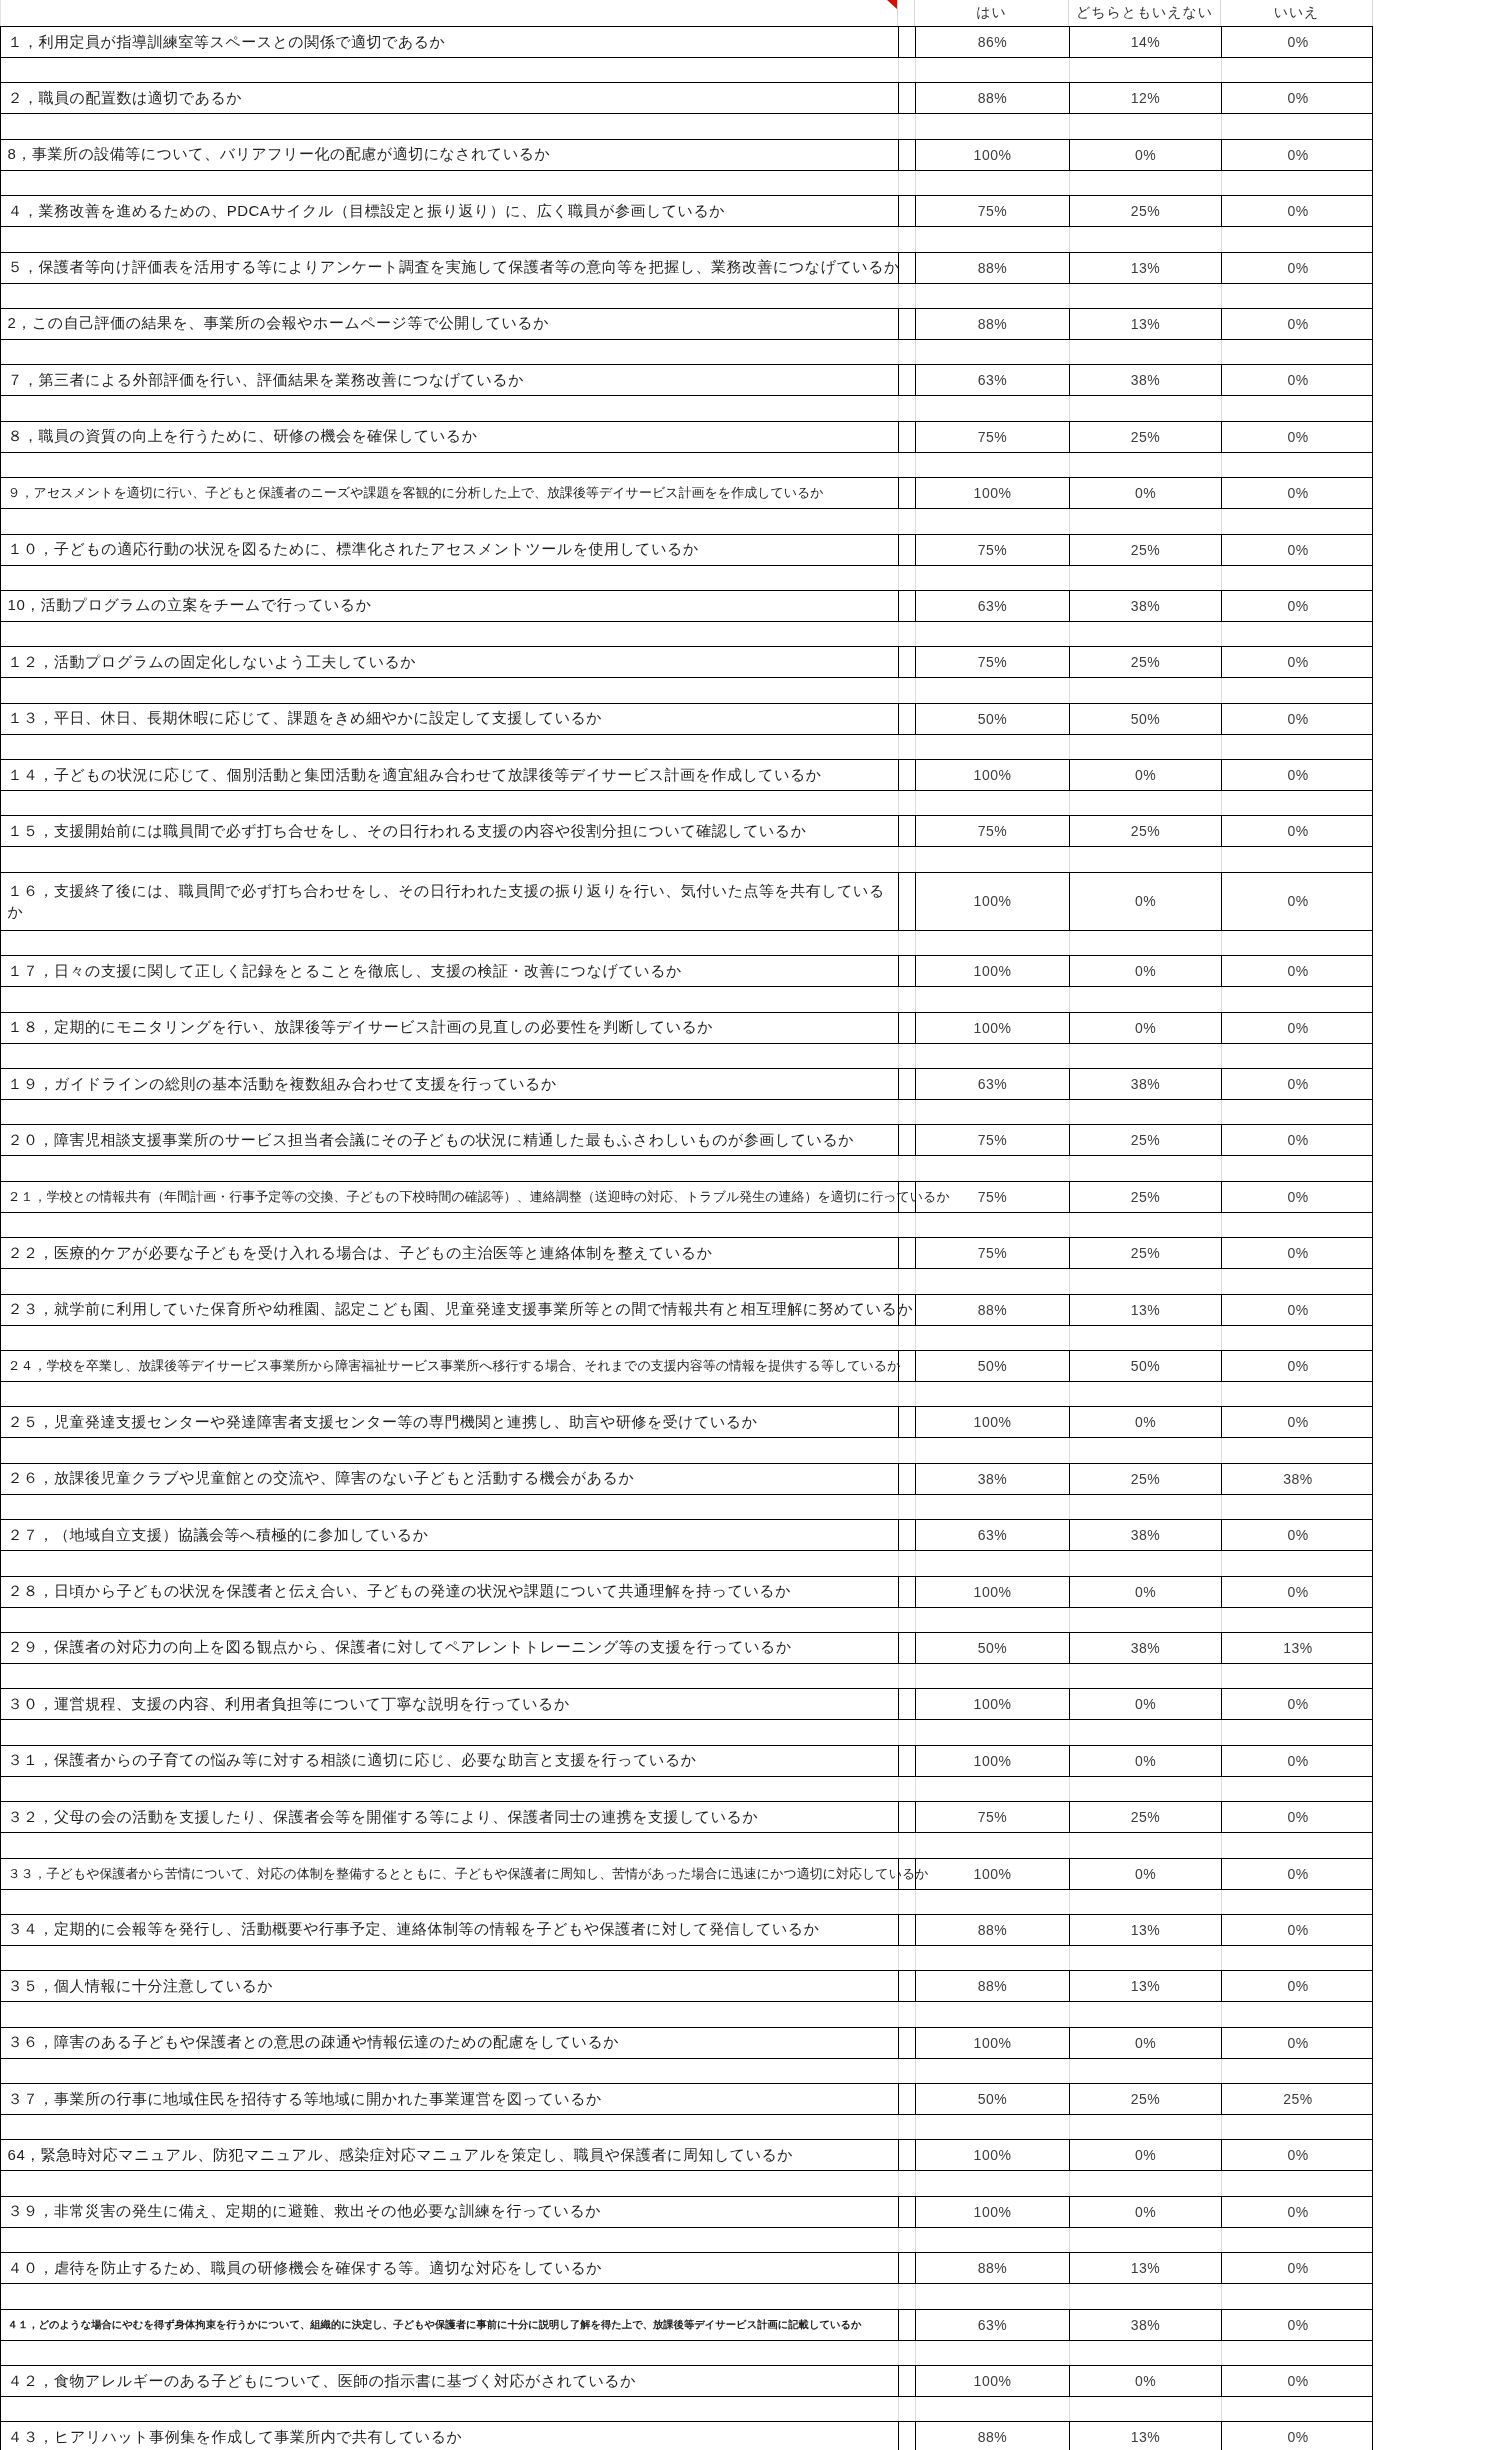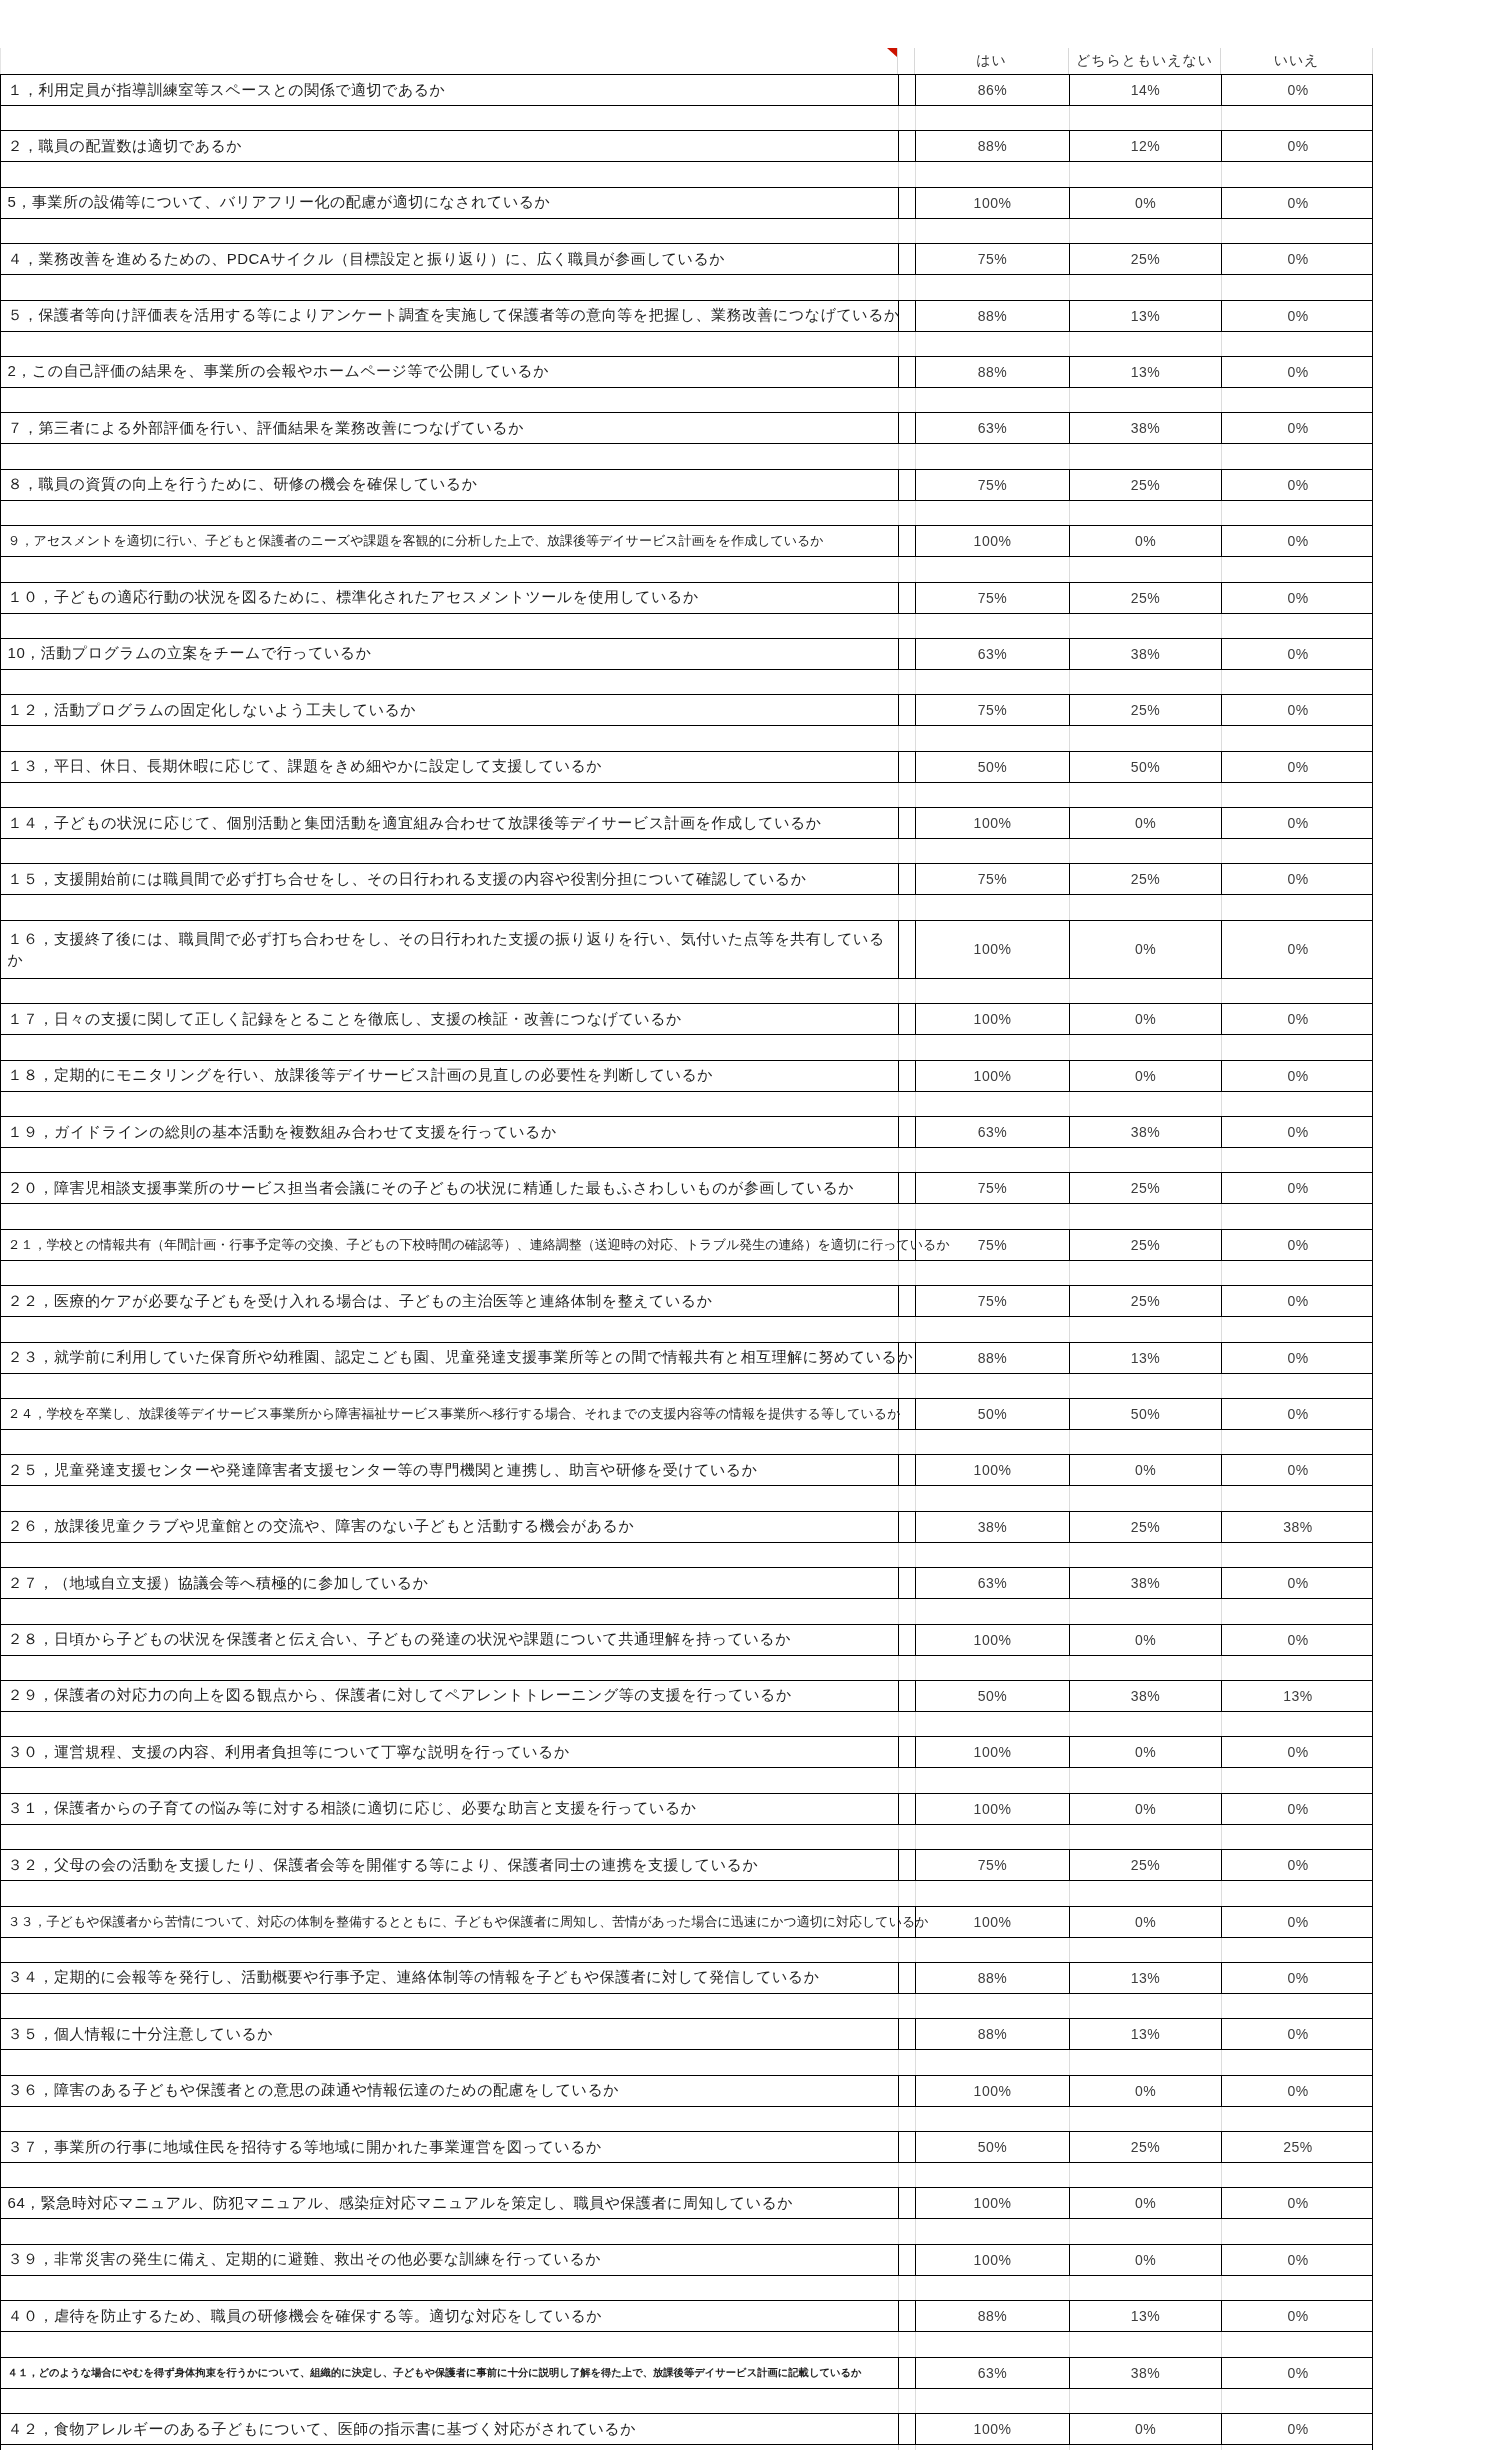--- a/index.html
+++ b/index.html
@@ -9,21 +9,21 @@
     -webkit-font-smoothing:antialiased;
   }
   .sheet{position:relative;width:1505px;height:2450px;background:#fff;}
   .grid-row{
     display:grid;
     grid-template-columns:898px 17px 154px 152px 152px;
     width:1373px;
     box-sizing:border-box;
   }
   
-  .header-row{height:26px;margin-top:48px;}
+  .header-row{height:26px;}
   .header-row .hcell{
     box-sizing:border-box;
     border-right:0.9px solid #d8d8d8;
     display:flex;align-items:center;justify-content:center;
     font-size:14px;color:#333;position:relative;
     letter-spacing:0.9px;
   }
   .header-row .hcell:first-child{border-left:0.9px solid #e4e4e4;}
   
   .comment-marker{
@@ -113,21 +113,21 @@
   </div>
   <div class="grid-row spacer-row">
     <div></div>
     <div></div>
     <div></div>
     <div></div>
     <div></div>
   </div>
 
   <div class="grid-row q-row">
-    <div class="q-cell">5，事業所の設備等について、バリアフリー化の配慮が適切になされているか</div>
+    <div class="q-cell">8，事業所の設備等について、バリアフリー化の配慮が適切になされているか</div>
     <div class="gap-cell"></div>
     <div class="p-cell">100%</div>
     <div class="p-cell">0%</div>
     <div class="p-cell">0%</div>
   </div>
   <div class="grid-row spacer-row">
     <div></div>
     <div></div>
     <div></div>
     <div></div>

